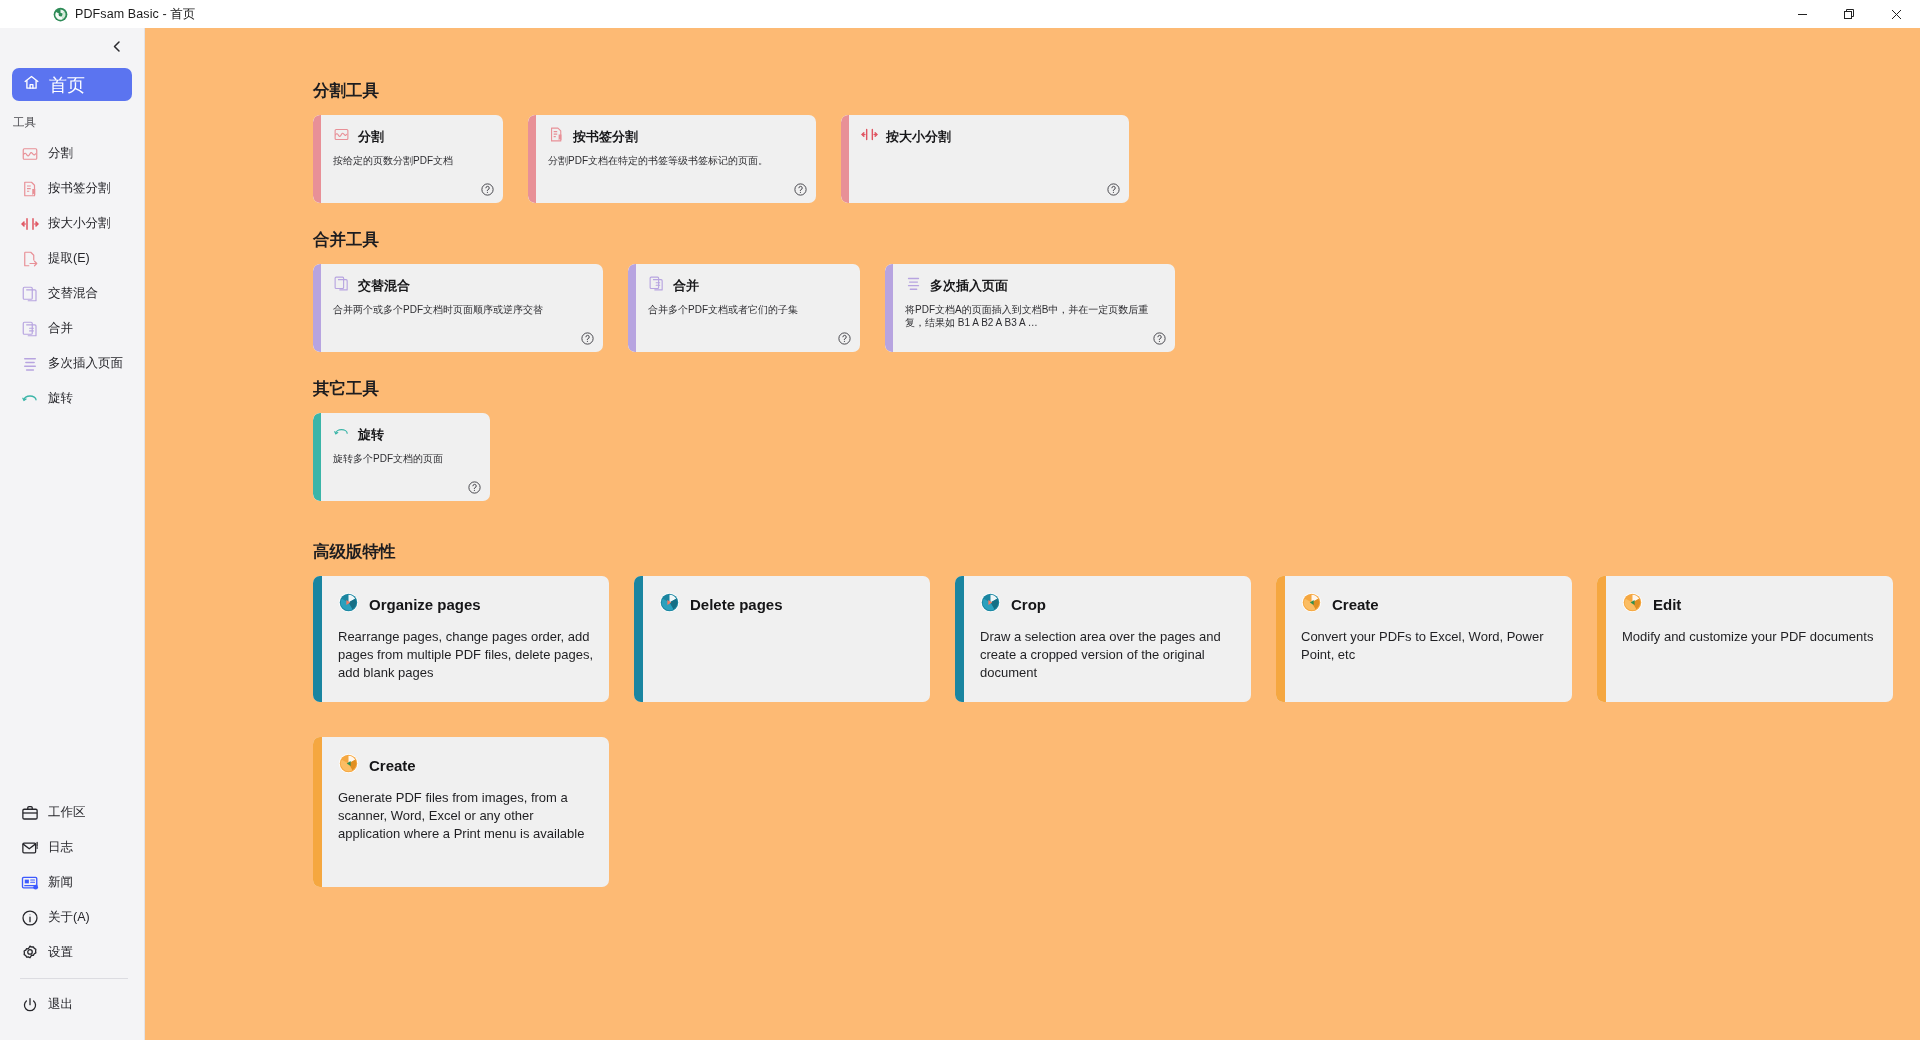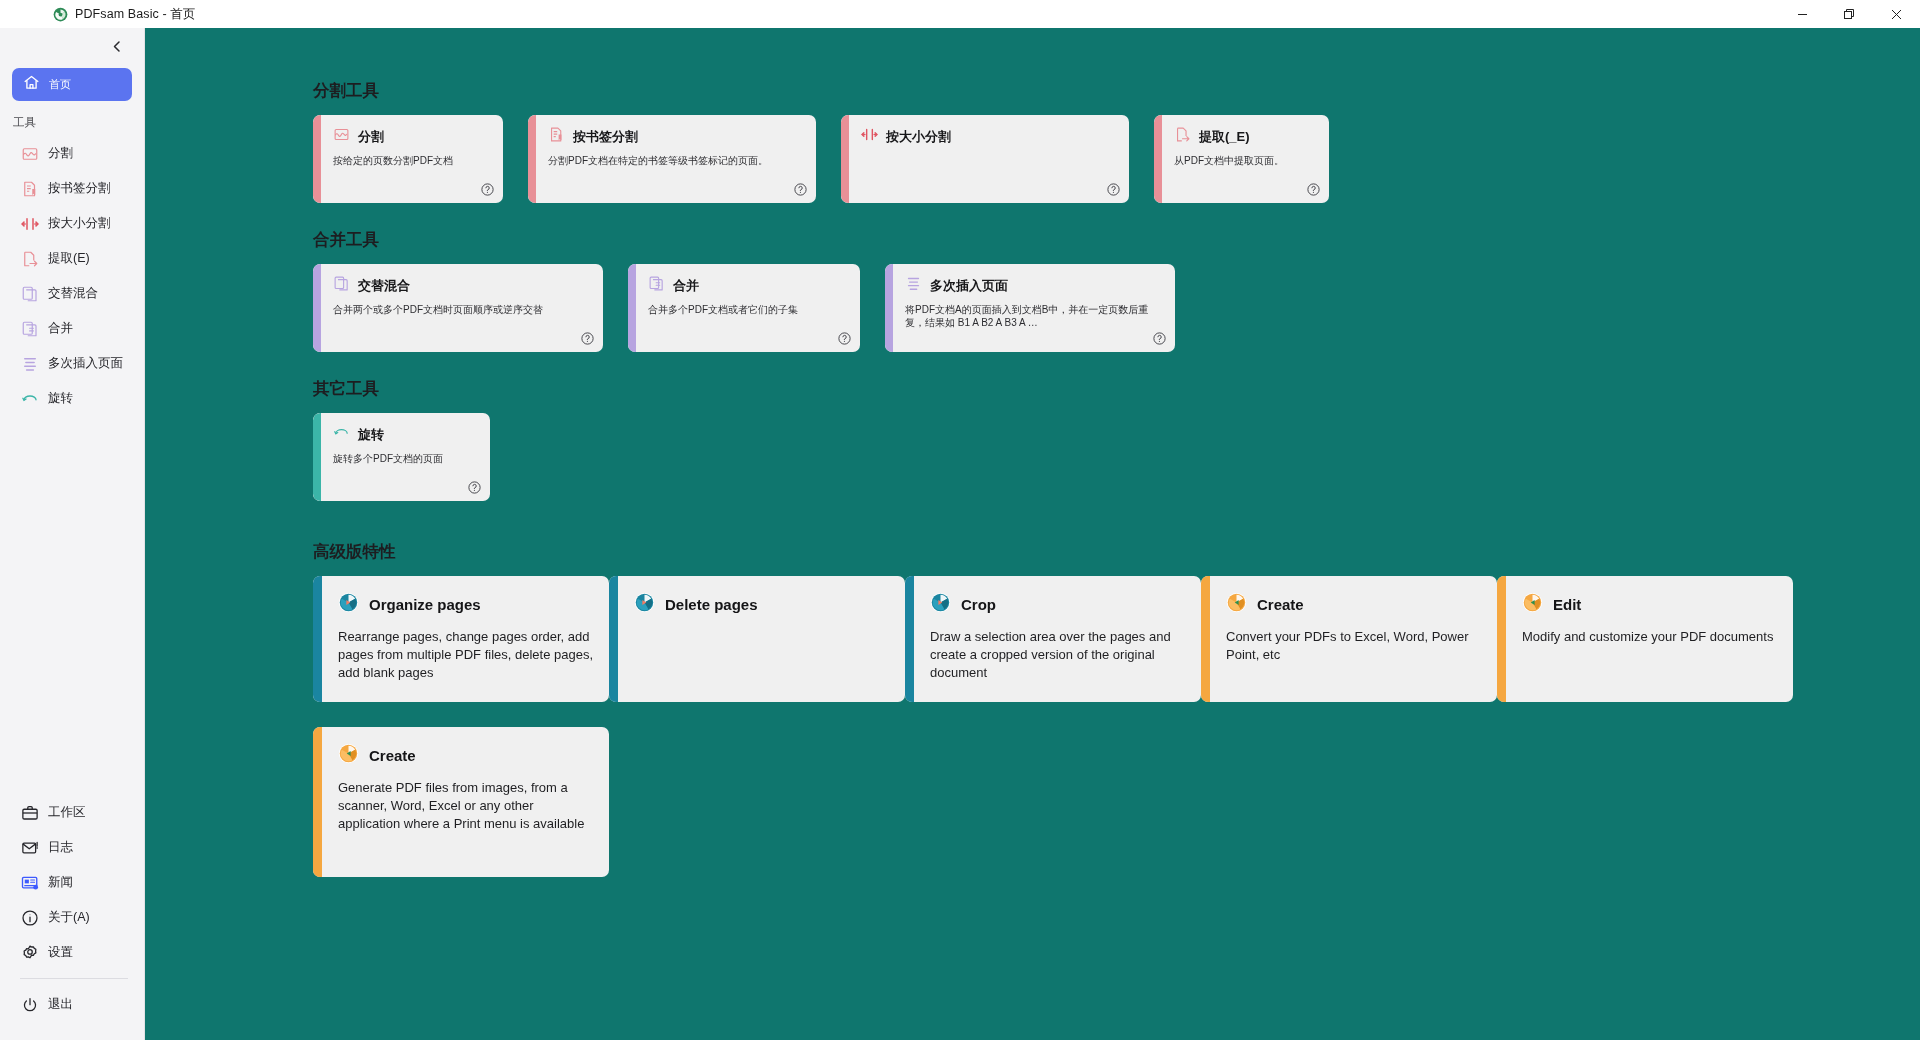--- a/index.html
+++ b/index.html
@@ -40,38 +40,38 @@
   }
   .collapse-row { height: 40px; display: flex; align-items: center; justify-content: flex-end; padding-right: 16px; }
   .collapse-btn { width: 22px; height: 22px; display: flex; align-items: center; justify-content: center; cursor: pointer; }
 
   .nav-home-wrap { padding: 0 12px; }
   .nav-home {
     height: 33px; border-radius: 7px; background: #5b74f0;
     display: flex; align-items: center; gap: 9px; padding-left: 11px;
     cursor: pointer;
   }
-  .nav-home .label { color: #ffffff; font-size: 11px; }
+  .nav-home .label { color: #ffffff; font-size: 18px; }
 
   .section-label {
     font-size: 11.5px; color: #4a4a4f; padding: 14px 0 6px 13px;
   }
   .nav-list { display: flex; flex-direction: column; }
   .nav-item {
     height: 35px; display: flex; align-items: center; gap: 9px;
     padding-left: 20px; cursor: pointer; font-size: 12.5px; color: #25252a;
   }
   .nav-item .ico { width: 19px; height: 19px; flex: 0 0 19px; display: flex; align-items: center; justify-content: center; }
   .nav-spacer { flex: 1 1 auto; }
   .nav-bottom { padding-bottom: 18px; }
   .nav-divider { height: 1px; background: #dcdce1; margin: 8px 16px 8px 20px; }
 
   
   .main {
-    flex: 1 1 auto; background: #0f766e;
+    flex: 1 1 auto; background: #fdba74;
     padding: 52px 0 0 168px; overflow: hidden;
   }
   .section-title {
     font-size: 16.5px; font-weight: bold; color: #1d1d20;
     margin-bottom: 13px;
   }
   .section { margin-bottom: 26px; }
   .card-row { display: flex; gap: 25px; flex-wrap: wrap; }
 
   
@@ -101,21 +101,21 @@
   .prem-card {
     width: 296px; min-height: 126px;
     background: #f0f0f0; border-radius: 7px;
     display: flex; overflow: hidden; cursor: pointer;
   }
   .prem-card .accent { width: 9px; flex: 0 0 9px; }
   .prem-card .body { padding: 16px 15px 15px 16px; }
   .prem-card .head { display: flex; align-items: center; gap: 10px; margin-bottom: 11px; }
   .prem-card .head .t { font-size: 15px; font-weight: bold; color: #151517; }
   .prem-card .desc { font-size: 13px; color: #1f1f22; line-height: 1.38; }
-  .prem-row { display: flex; margin-bottom: 25px; }
+  .prem-row { display: flex; gap: 25px; margin-bottom: 35px; }
   .prem-card.tall { min-height: 150px; }
 </style>
 </head>
 <body>
 
 <div class="titlebar">
   <div class="title-left">
     <span class="app-logo">
       <svg width="15" height="15" viewBox="0 0 24 24">
         <circle cx="12" cy="12" r="11" fill="#2e8b57"></circle>
@@ -411,43 +411,20 @@
             <span class="help-icon">
               <svg width="15" height="15" viewBox="0 0 24 24" fill="none" stroke="#49494f" stroke-width="1.6">
                 <circle cx="12" cy="12" r="9"></circle>
                 <path d="M9.4 9.3a2.7 2.7 0 1 1 3.2 3c-.7.3-.9.8-.9 1.5" stroke-linecap="round"></path>
                 <circle cx="11.8" cy="16.6" r="0.85" fill="#49494f" stroke="none"></circle>
               </svg>
             </span>
           </div>
         </div>
 
-        <div class="tool-card w-extract">
-          <div class="accent" style="background:#e89097"></div>
-          <div class="body">
-            <div class="head">
-              <span>
-                <svg width="17" height="17" viewBox="0 0 24 24" fill="none" stroke="#e89097" stroke-width="1.6">
-                  <path d="M5 3h8l4 4v7" stroke-linejoin="round"></path>
-                    <path d="M5 3v18h6" stroke-linejoin="round"></path>
-                  <path d="M12 18h9M18 15l3 3-3 3" stroke-linecap="round" stroke-linejoin="round"></path>
-                </svg>
-              </span>
-              <span class="t">提取(_E)</span>
-            </div>
-            <div class="desc">从PDF文档中提取页面。</div>
-            <span class="help-icon">
-              <svg width="15" height="15" viewBox="0 0 24 24" fill="none" stroke="#49494f" stroke-width="1.6">
-                <circle cx="12" cy="12" r="9"></circle>
-                <path d="M9.4 9.3a2.7 2.7 0 1 1 3.2 3c-.7.3-.9.8-.9 1.5" stroke-linecap="round"></path>
-                <circle cx="11.8" cy="16.6" r="0.85" fill="#49494f" stroke="none"></circle>
-              </svg>
-            </span>
-          </div>
-        </div>
       </div>
     </div>
 
     <div class="section">
       <div class="section-title">合并工具</div>
       <div class="card-row">
 
         <div class="tool-card w-mix">
           <div class="accent" style="background:#b7a4e0"></div>
           <div class="body">

